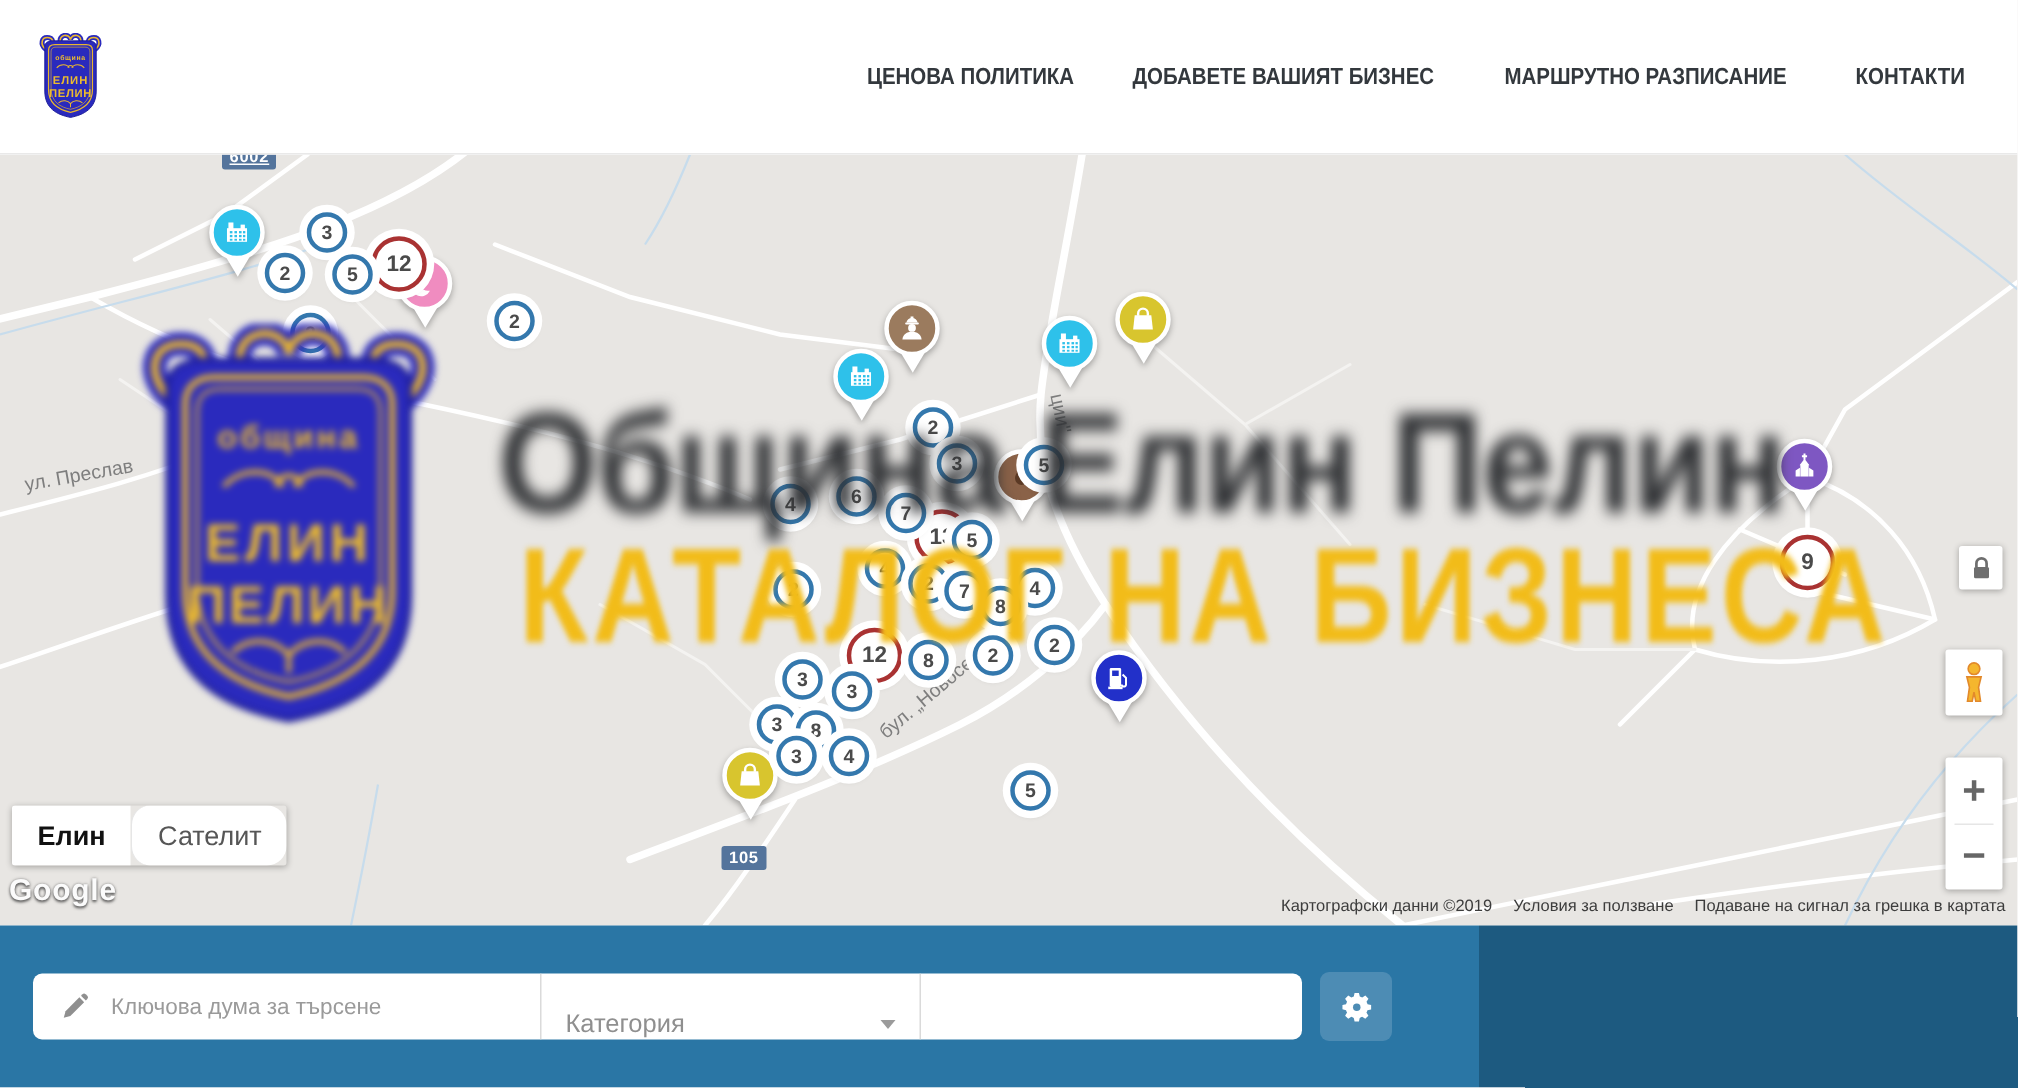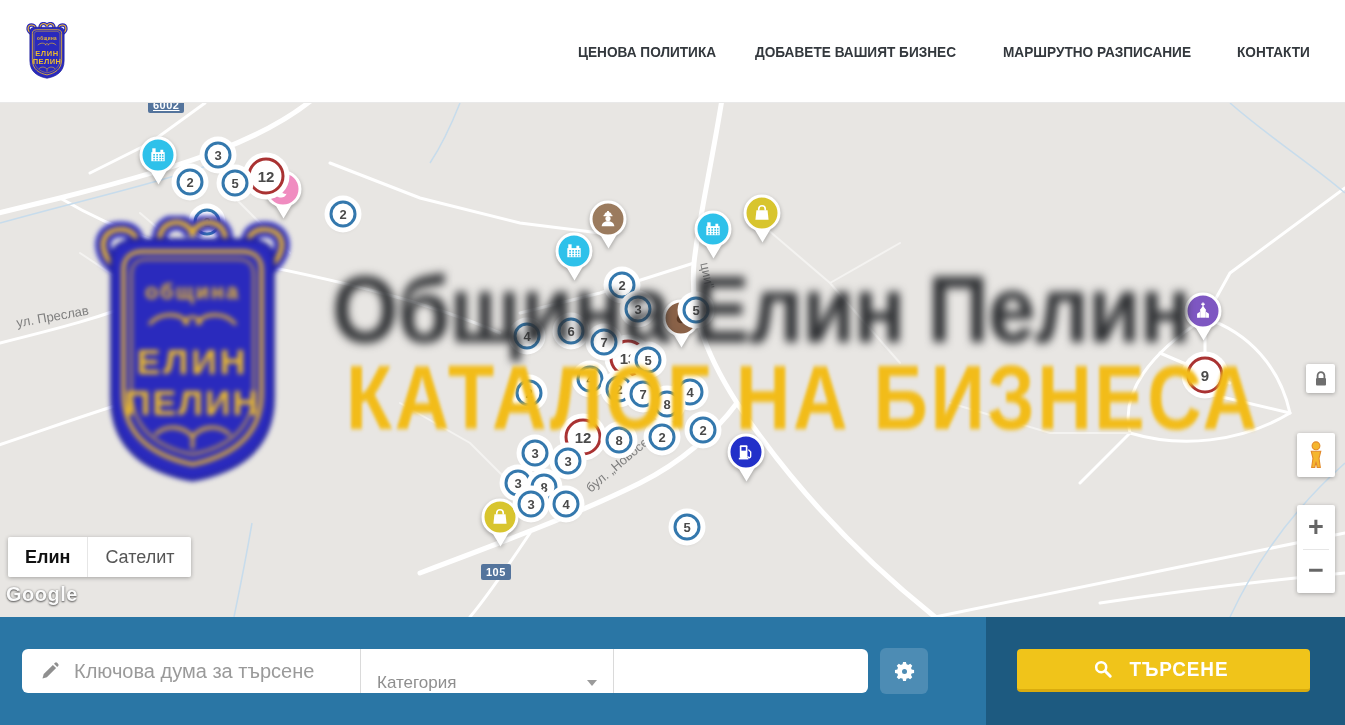--- a/index.html
+++ b/index.html
@@ -44,21 +44,21 @@
             filter:blur(2.2px); transform:scaleX(.84); transform-origin:left center; white-space:nowrap; letter-spacing:3px; }
 
   
   .road-badge { position:absolute; background:#54749c; color:#fff; font-size:11px; font-weight:bold;
                 padding:2px 5px; border-radius:2px; letter-spacing:.5px; z-index:1; }
   .street-label { position:absolute; color:#7e7e7e; font-size:13px; z-index:1; white-space:nowrap; }
 
   #maptype { position:absolute; left:8px; top:434px; display:flex; z-index:10; box-shadow:0 1px 4px rgba(0,0,0,.3); border-radius:2px; overflow:hidden; }
   #maptype .mt-btn { background:#fff; height:40px; display:flex; align-items:center; padding:0 17px; font-size:18px; cursor:pointer; }
   #mt-map { font-weight:bold; color:#111; }
-  #mt-sat { color:#565656; border-left:1px solid #e6e6e6; }
+  #mt-sat { color:#565656; border-left:1px solid #e6e6e6;border-radius:13px; }
 
   #google-logo { position:absolute; left:6px; top:480px; z-index:10; font-size:20px; font-weight:bold; color:#fbfbfb;
                  letter-spacing:.5px; text-shadow:0 1px 2px rgba(60,60,60,.8), 0 0 2px rgba(90,90,90,.6); cursor:pointer; }
 
   #attribution { position:absolute; right:8px; top:495px; z-index:10; display:flex; gap:14px; font-size:11px; color:#3c3c3c; }
   #attribution .attr-link { cursor:pointer; }
 
   .ctl { position:absolute; background:#fff; box-shadow:0 1px 4px rgba(0,0,0,.3); border-radius:2px; z-index:10;
          display:flex; align-items:center; justify-content:center; cursor:pointer; }
   #lock-btn { left:1306px; top:261px; width:29px; height:29px; }
@@ -69,21 +69,21 @@
 
   
   #bottombar { position:absolute; top:617px; left:0; width:1345px; height:108px; z-index:30; }
   #bb-left { position:absolute; left:0; top:0; width:986px; height:108px; background:#2a76a5; }
   #bb-right { position:absolute; left:986px; top:0; width:359px; height:108px; background:#1d5a80; }
 
   #searchbar { position:absolute; left:22px; top:32px; width:846px; height:44px; background:#fff; border-radius:6px;
                display:flex; align-items:stretch; overflow:hidden; }
   .sb-sec { display:flex; align-items:center; }
   #sb-keyword { width:338px; padding-left:18px; gap:14px; }
-  #sb-keyword input { border:none; outline:none; font-size:20px; color:#555; width:250px; font-family:"Liberation Sans",sans-serif; }
+  #sb-keyword input { border:none; outline:none; font-size:15px; color:#555; width:250px; font-family:"Liberation Sans",sans-serif; }
   #sb-keyword input::placeholder { color:#9a9a9a; }
   .vdiv { width:1px; background:#dadada; }
   .sb-select { flex:1; padding:0 16px; justify-content:space-between; font-size:17px; color:#8f8f8f; cursor:pointer; }
   #sb-category { flex:0 0 252px;margin-top:24px; }
   .caret { width:0; height:0; border-left:5px solid transparent; border-right:5px solid transparent; border-top:6px solid #9b9b9b; }
 
   #gear-btn { position:absolute; left:880px; top:31px; width:48px; height:46px; background:#4d8cb4; border-radius:6px;
               display:flex; align-items:center; justify-content:center; cursor:pointer; }
 
   #search-btn { position:absolute; left:1017px; top:32px; width:293px; height:43px; background:#f0c41a; border:none;
@@ -373,20 +373,25 @@
     <div id="wm-sub">КАТАЛОГ НА БИЗНЕСА</div>
   </div>
 
   <div id="maptype">
     <div class="mt-btn" id="mt-map">Елин</div>
     <div class="mt-btn" id="mt-sat">Сателит</div>
   </div>
 
   <div id="google-logo">Google</div>
 
+  <div id="attribution">
+    <span>Картографски данни ©2019</span>
+    <span class="attr-link">Условия за ползване</span>
+    <span class="attr-link">Подаване на сигнал за грешка в картата</span>
+  </div>
 
   <div class="ctl" id="lock-btn">
     <svg width="20" height="20" viewBox="0 0 20 20">
       <path d="M6.6 9V6.6a3.4 3.4 0 0 1 6.8 0V9" fill="none" stroke="#6e6e6e" stroke-width="1.8"></path>
       <rect x="5" y="9" width="10" height="7.5" rx="1" fill="#6e6e6e"></rect>
     </svg>
   </div>
 
   <div class="ctl" id="pegman">
     <svg width="26" height="32" viewBox="0 0 24 28">
@@ -422,20 +427,13 @@
     <div class="vdiv"></div>
   </div>
 
   <div id="gear-btn">
     <svg width="25" height="25" viewBox="0 0 24 24">
       <path fill="#fff" d="M12 7.4a4.6 4.6 0 1 0 0 9.2 4.6 4.6 0 0 0 0-9.2zm9.2 6v-2.8l-2.3-.5a7.2 7.2 0 0 0-.65-1.55l1.25-2-2-2-2 1.25a7.2 7.2 0 0 0-1.55-.65L13.4 2.8h-2.8l-.5 2.3a7.2 7.2 0 0 0-1.55.65l-2-1.25-2 2 1.25 2a7.2 7.2 0 0 0-.65 1.55l-2.3.5v2.8l2.3.5c.15.55.37 1.07.65 1.55l-1.25 2 2 2 2-1.25c.48.28 1 .5 1.55.65l.5 2.3h2.8l.5-2.3a7.2 7.2 0 0 0 1.55-.65l2 1.25 2-2-1.25-2c.28-.48.5-1 .65-1.55z"></path>
       <circle cx="12" cy="12" r="2.4" fill="#4d8cb4"></circle>
     </svg>
   </div>
 
-  <button id="search-btn">
-    <svg width="20" height="20" viewBox="0 0 22 22">
-      <circle cx="9" cy="9" r="5.5" fill="none" stroke="#fff" stroke-width="2.8"></circle>
-      <line x1="13.2" y1="13.2" x2="19" y2="19" stroke="#fff" stroke-width="3.2" stroke-linecap="round"></line>
-    </svg>
-    <span class="btn-label cond-c">ТЪРСЕНЕ</span>
-  </button>
 </div>
 
 </body></html>

